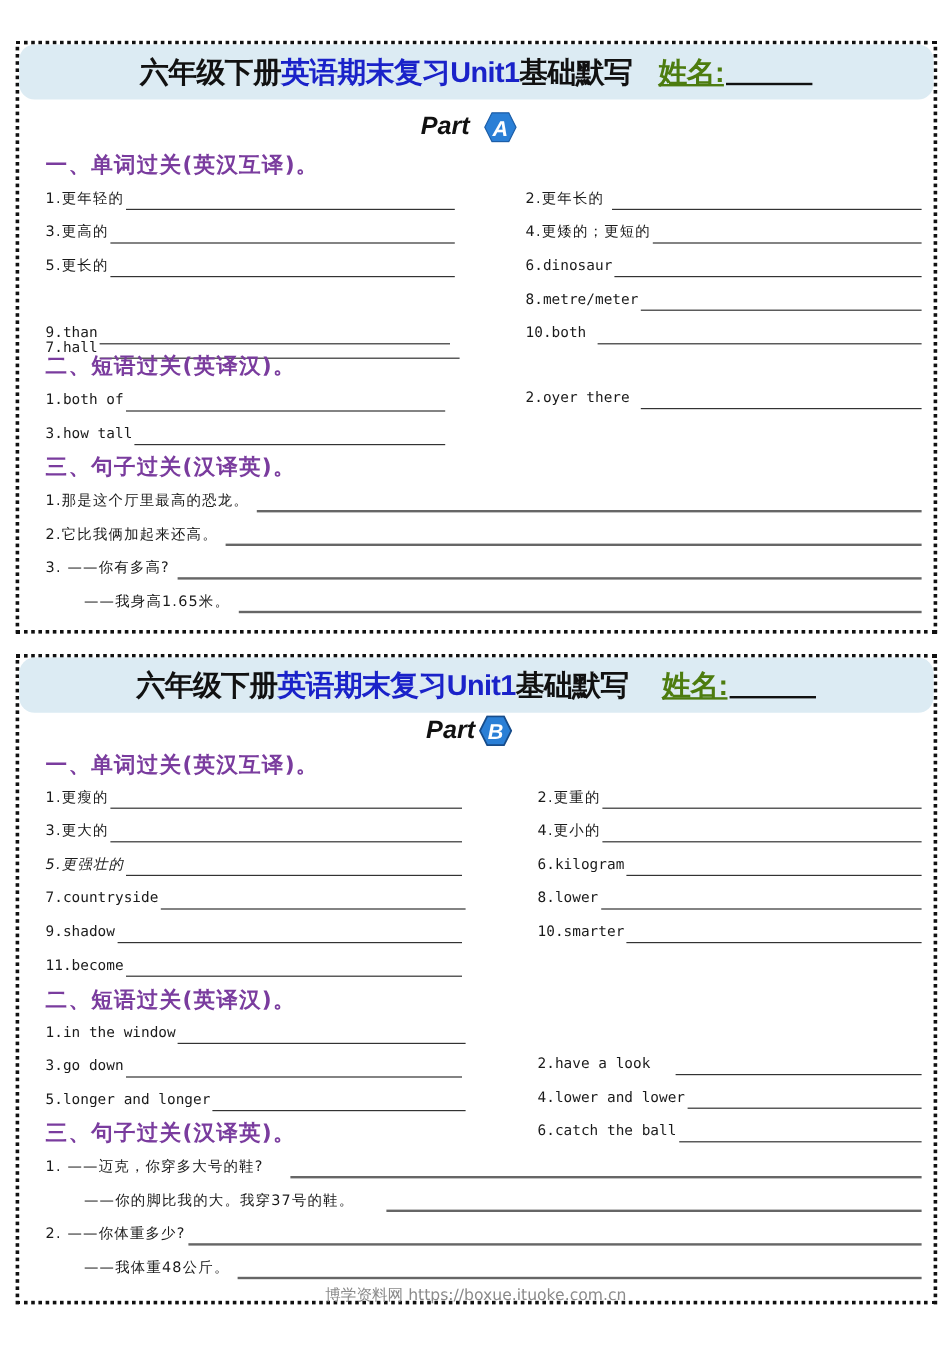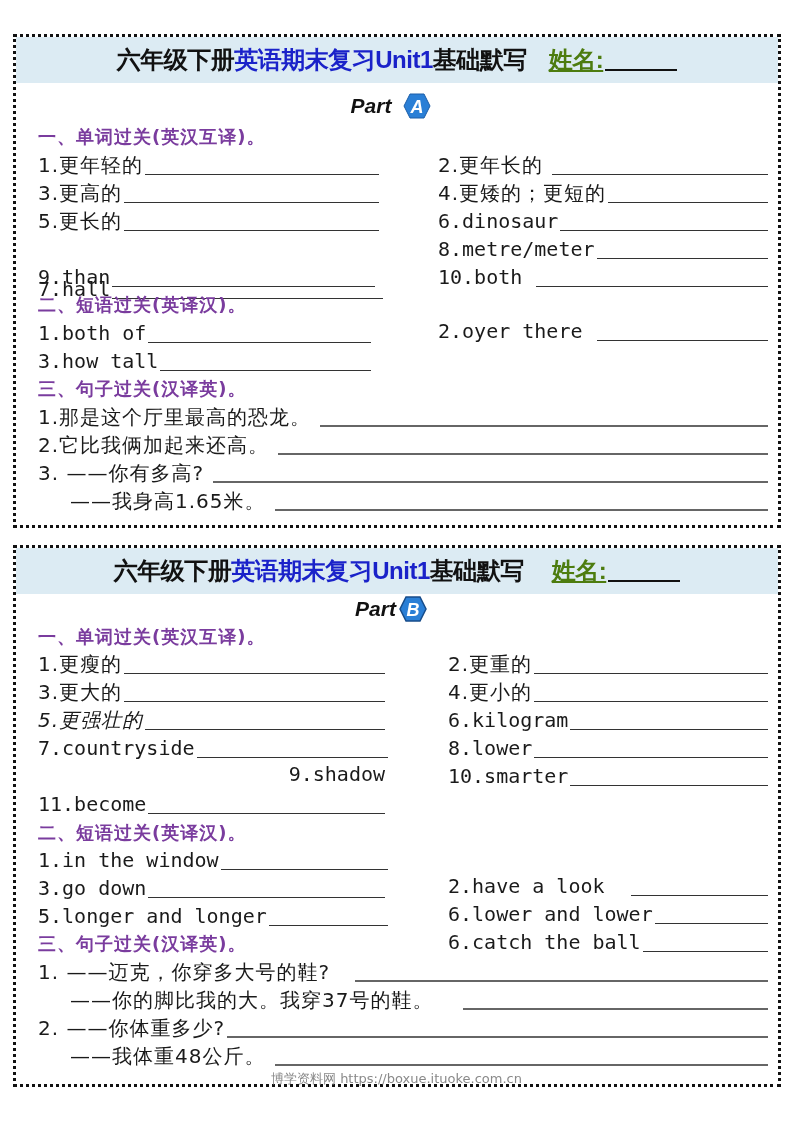--- a/index.html
+++ b/index.html
@@ -15,21 +15,21 @@
   }
   #sheet-a { top: 34px; height: 494px; }
   #sheet-b { top: 545px; height: 542px; }
 
   .title-bar {
     position: absolute; left: 0; right: 0; top: 0;
     height: 46px;
     background: #dcebf3;
     display: flex; align-items: center; justify-content: center;
     font-family: "Liberation Sans", "DejaVu Sans", sans-serif;
-    font-weight: bold; font-size: 24px; letter-spacing: -0.5px;
+    font-weight: bold; font-size: 24px; letter-spacing: -0.5px; border-radius: 13px;
   }
   .title-bar .t-black { color: #111; }
   .title-bar .t-blue { color: #1a22c9; }
   .title-bar .t-name { color: #4d7c0f; margin-left: 22px; text-decoration: underline; }
   .title-bar .t-blank {
     display: inline-block; width: 72px; height: 22px;
     border-bottom: 2px solid #111; margin-left: 2px; vertical-align: bottom;
   }
 
   .part-row {
@@ -45,21 +45,21 @@
   .sec-heading {
     position: absolute; left: 22px;
     font-weight: bold; font-size: 18px; color: #7a3c9e;
     letter-spacing: 1px;
   }
 
   .item {
     position: absolute;
     display: flex; align-items: flex-end;
     font-family: "DejaVu Sans Mono", "Liberation Mono", monospace;
-    font-size: 20px; color: #1a1a1a; height: 22px;
+    font-size: 12px; color: #1a1a1a; height: 22px;
   }
   .item .lbl { white-space: pre; line-height: 20px; }
   .item .line {
     flex: 1; border-bottom: 1.5px solid #333; height: 18px; margin-left: 2px;
   }
   .item.cn .lbl { font-family: "DejaVu Sans", sans-serif; letter-spacing: 1px; }
   .item.sent .line { border-bottom: 2px solid #666; }
 
   .footer {
     position: absolute; top: 1070px; left: 0; width: 793px; text-align: center;
@@ -216,21 +216,21 @@
 
   <div class="item" style="left:22px; top:188px; width:350px;">
       <span class="lbl">7.countryside</span>
       <span class="line"></span>
     </div>
   <div class="item" style="left:432px; top:188px; width:320px;">
       <span class="lbl">8.lower</span>
       <span class="line"></span>
     </div>
 
-  <div class="item" style="left:22px; top:216px; width:347px;flex-direction:column;">
+  <div class="item" style="left:22px; top:216px; width:347px;">
       <span class="lbl">9.shadow</span>
       <span class="line"></span>
     </div>
   <div class="item" style="left:432px; top:216px; width:320px;">
       <span class="lbl">10.smarter</span>
       <span class="line"></span>
     </div>
 
   <div class="item" style="left:22px; top:244px; width:347px;">
       <span class="lbl">11.become</span>
@@ -251,21 +251,21 @@
   <div class="item" style="left:432px; top:326px; width:320px;gap:12px;">
       <span class="lbl">2.have a look </span>
       <span class="line"></span>
     </div>
 
   <div class="item" style="left:22px; top:356px; width:350px;">
       <span class="lbl">5.longer and longer</span>
       <span class="line"></span>
     </div>
   <div class="item" style="left:432px; top:354px; width:320px;">
-      <span class="lbl">6.lower and lower</span>
+      <span class="lbl">4.lower and lower</span>
       <span class="line"></span>
     </div>
 
   <div class="sec-heading" style="top:384px;">三、句子过关(汉译英)。</div>
   <div class="item" style="left:432px; top:382px; width:320px;">
       <span class="lbl">6.catch the ball</span>
       <span class="line"></span>
     </div>
 
   <div class="item cn sent" style="left:22px; top:412px; width:730px;">

